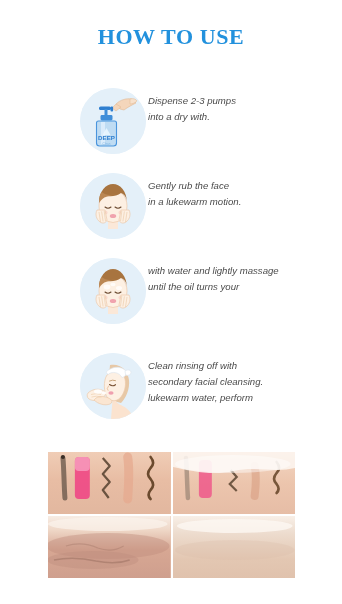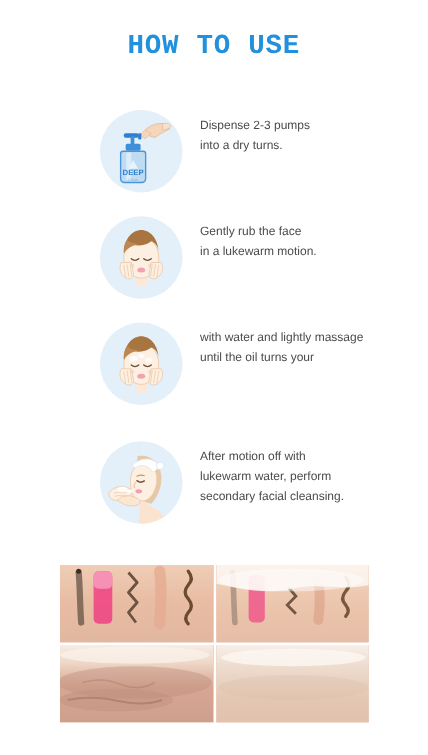--- a/index.html
+++ b/index.html
@@ -13,44 +13,45 @@
   .page{position:relative;width:342px;height:604px;background:#fff;}
 
   
   .title{
     position:absolute;left:0;top:24px;width:342px;
     text-align:center;
     color:#2291dd;
     font-size:22px;
     font-weight:bold;
     letter-spacing:0.6px;
-    font-family:Liberation Mono, monospace;
+    font-family:Liberation Serif, serif;
   }
 
   
   .steps{position:absolute;left:0;top:86px;width:342px;}
   .step{position:relative;height:85px;}
   .step.tall{height:95px;}
 
   .icon-wrap{
     position:absolute;left:80px;top:2px;
     width:66px;height:66px;
     border-radius:50%;
     background:#e4f0f9;
     overflow:hidden;
   }
   .icon-wrap svg{display:block;width:66px;height:66px;}
 
   .step-text{
-    position:absolute;left:160px;top:7px;
+    position:absolute;left:148px;top:7px;
     width:175px;
     color:#4b4b4b;
     font-size:9.6px;
     line-height:15.8px;
     font-family:"Liberation Sans", sans-serif;
+    font-style:italic;
   }
   .step-text .ln{display:block;white-space:nowrap;}
 
   
   .photo-grid{
     position:absolute;left:48px;top:452px;
     width:247px;height:126px;
     display:grid;
     grid-template-columns:1fr 1fr;
     grid-template-rows:1fr 1fr;
@@ -88,21 +89,21 @@
           <path d="M21 34 h4 v22 h-4 z" fill="#dfeefb" opacity="0.85"></path>
 
           <path d="M26.5 40 l4 7 h-8 z" fill="#eaf6ff" opacity="0.9"></path>
 
           <text x="26.5" y="52.4" font-family="Liberation Sans, sans-serif" font-size="6.2" font-weight="bold" fill="#2f7fd0" text-anchor="middle">DEEP</text>
           <text x="26.5" y="56.6" font-family="Liberation Sans, sans-serif" font-size="3" fill="#7fb6e4" text-anchor="middle">Clean</text>
         </svg>
       </div>
       <div class="step-text">
         <span class="ln">Dispense 2-3 pumps</span>
-        <span class="ln">into a dry turns.</span>
+        <span class="ln">into a dry with.</span>
       </div>
     </div>
 
     <div class="step">
       <div class="icon-wrap">
         <svg viewBox="0 0 66 66">
           <circle cx="33" cy="33" r="33" fill="#e4f0f9"></circle>
 
           <path d="M28 46 h10 v10 h-10 z" fill="#fbe8d8"></path>
 
@@ -201,23 +202,23 @@
             <path d="M11 41.5 q5 -1.6 10 0"></path>
               <path d="M11.5 44 q5 -1.6 10 0"></path>
           </g>
           <g fill="#ffffff" opacity="0.85">
             <ellipse cx="18" cy="38.5" rx="4" ry="2.2"></ellipse>
             <ellipse cx="24" cy="40" rx="2.4" ry="1.4"></ellipse>
           </g>
         </svg>
       </div>
       <div class="step-text">
-        <span class="ln">After motion off with</span>
+        <span class="ln">Clean rinsing off with</span>
+        <span class="ln">secondary facial cleansing.</span>
         <span class="ln">lukewarm water, perform</span>
-        <span class="ln">secondary facial cleansing.</span>
       </div>
     </div>
 
   </div>
 
   <div class="photo-grid">
 
     <div class="photo">
       <svg viewBox="0 0 123 62" preserveAspectRatio="none">
         <defs>

